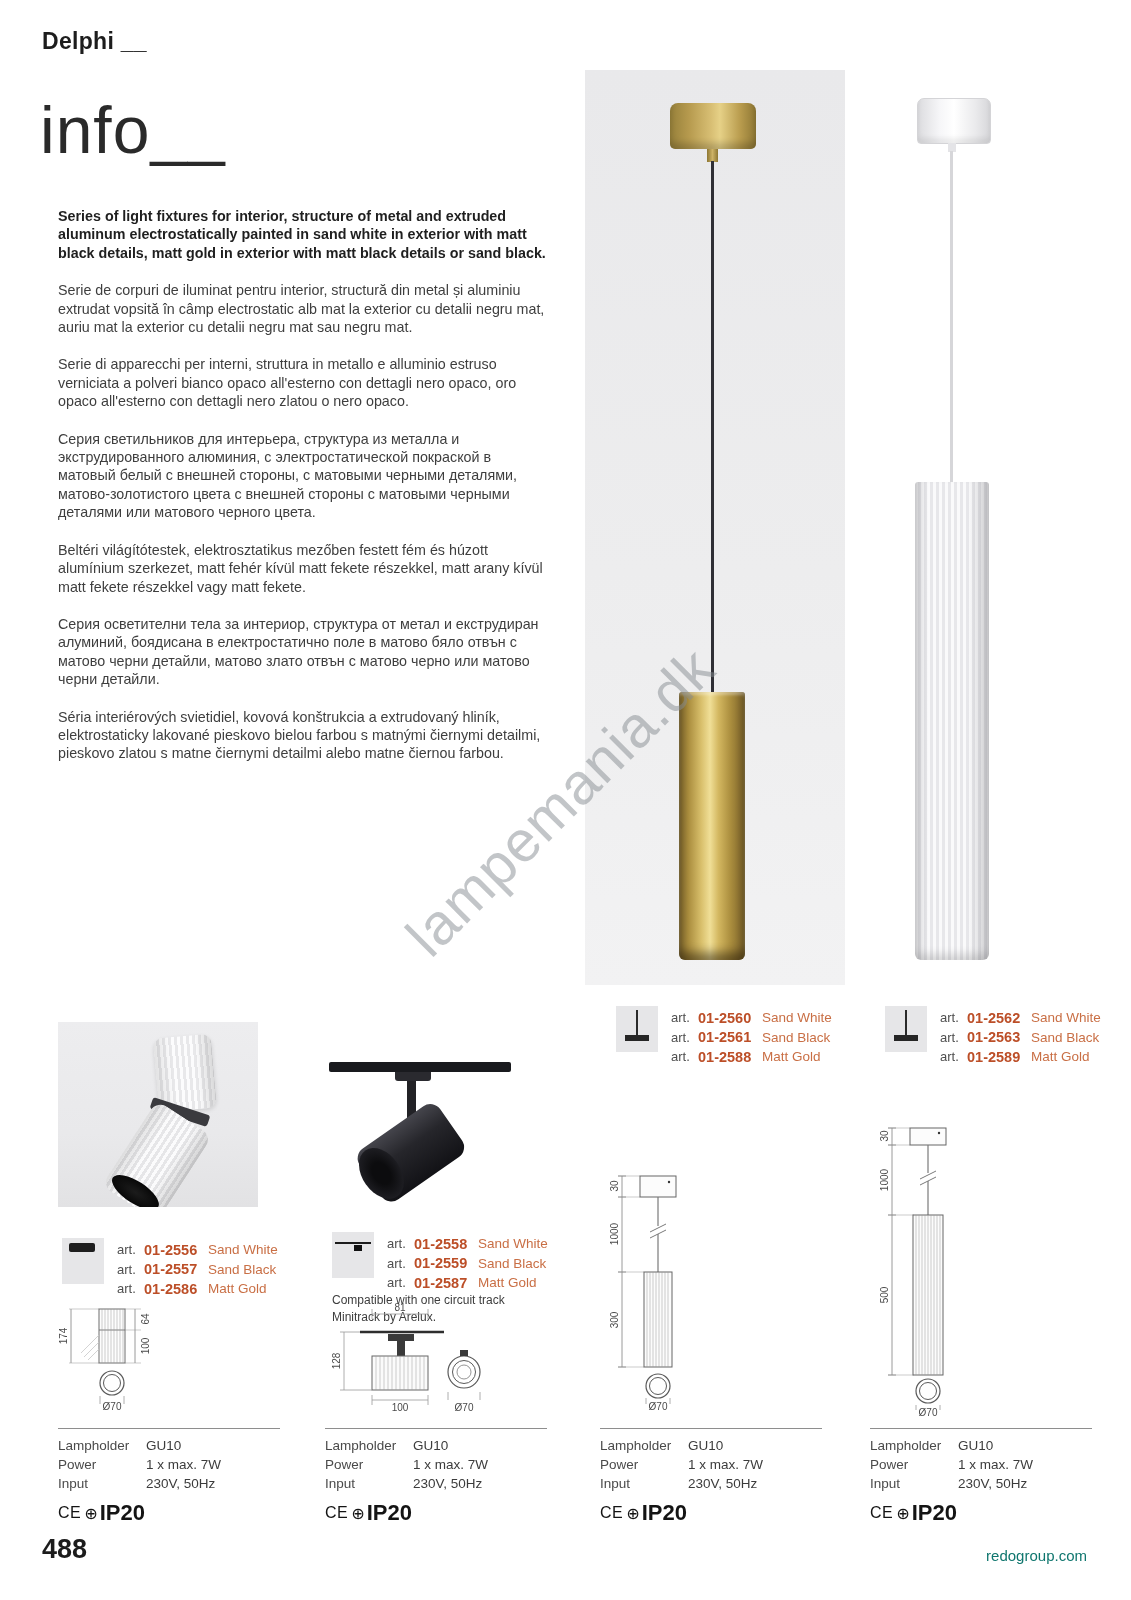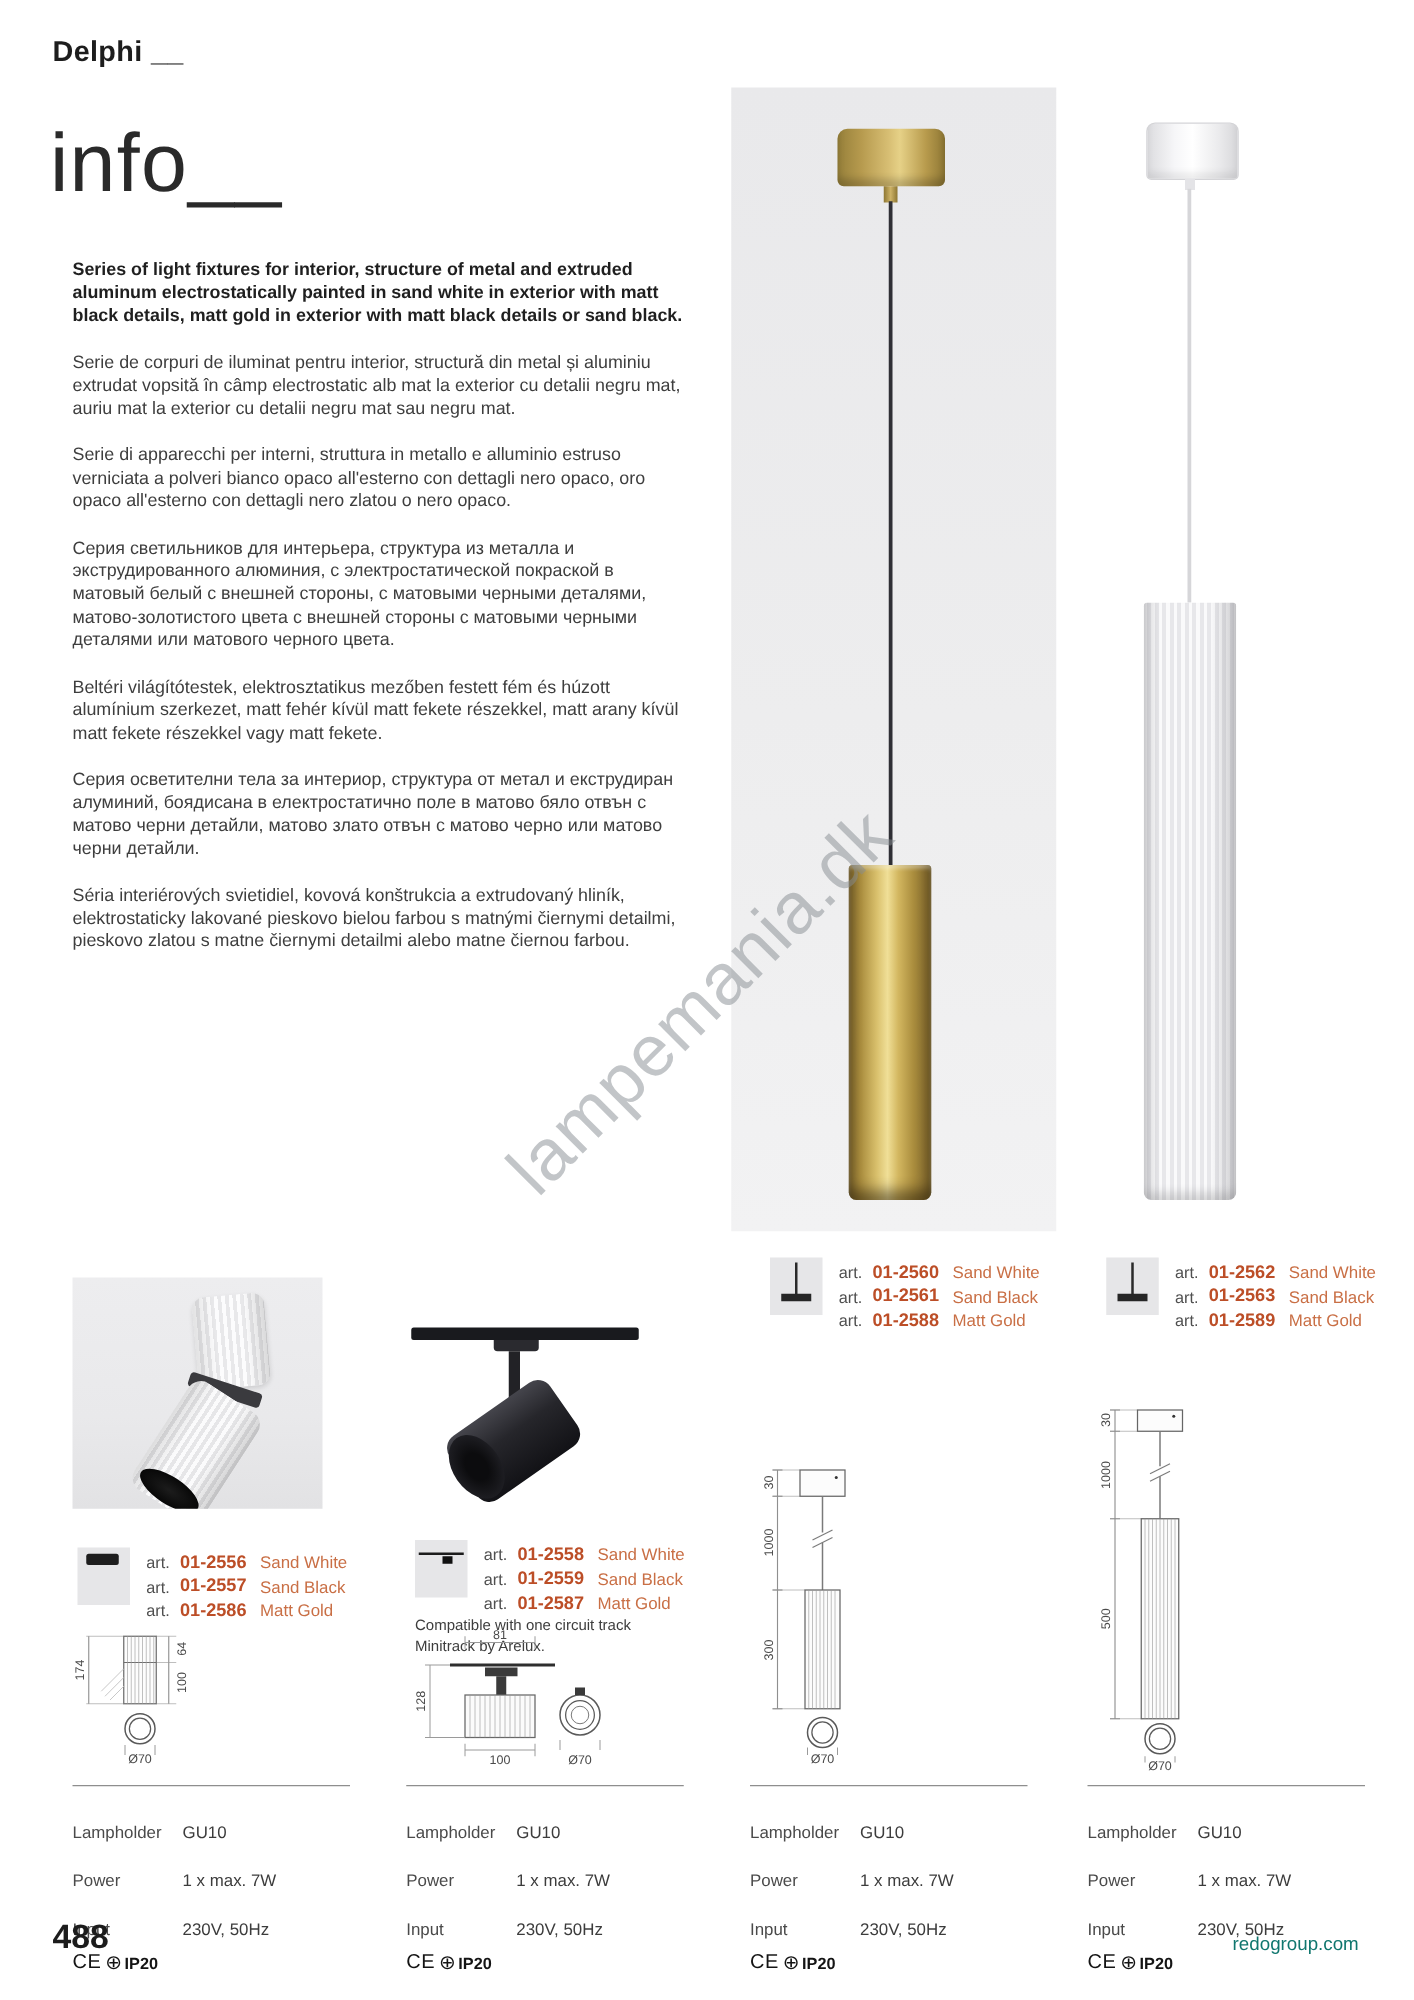--- a/index.html
+++ b/index.html
@@ -85,27 +85,27 @@
   .art-finish{font-size:13.5px;color:#c96f45;}
 
   .note{position:absolute;left:332px;top:1292px;width:200px;font-size:12px;line-height:16.5px;color:#3d3d3d;z-index:20;}
 
   
   .drawing{position:absolute;z-index:20;}
   .dim{font-size:10px;fill:#4a4a4a;}
 
   
   .spec{position:absolute;top:1428px;width:222px;border-top:1px solid #8e8e8e;padding-top:9px;z-index:20;}
-  .spec-row{display:flex;height:19px;font-size:13.5px;align-items:baseline;margin-top:20px;}
+  .spec-row{display:flex;height:19px;font-size:13.5px;align-items:baseline;}
   .spec-label{width:88px;color:#4a4a4a;}
   .spec-value{color:#3c3c3c;}
   .marks{margin-top:5px;display:flex;align-items:center;color:#141414;}
   .ce{font-weight:400;font-size:16px;letter-spacing:.5px;}
   .fmark{font-size:16px;margin:0 2px 0 3px;}
-  .ip{font-weight:700;font-size:13px;}
+  .ip{font-weight:700;font-size:22px;}
 
   
   .page-number{position:absolute;left:42px;top:1534px;font-size:27px;font-weight:600;color:#1c1c1c;z-index:20;}
   .website{position:absolute;right:44px;top:1547px;font-size:15px;color:#0f766e;z-index:20;}
 </style>
 </head>
 <body>
 
 <div class="page">
 

